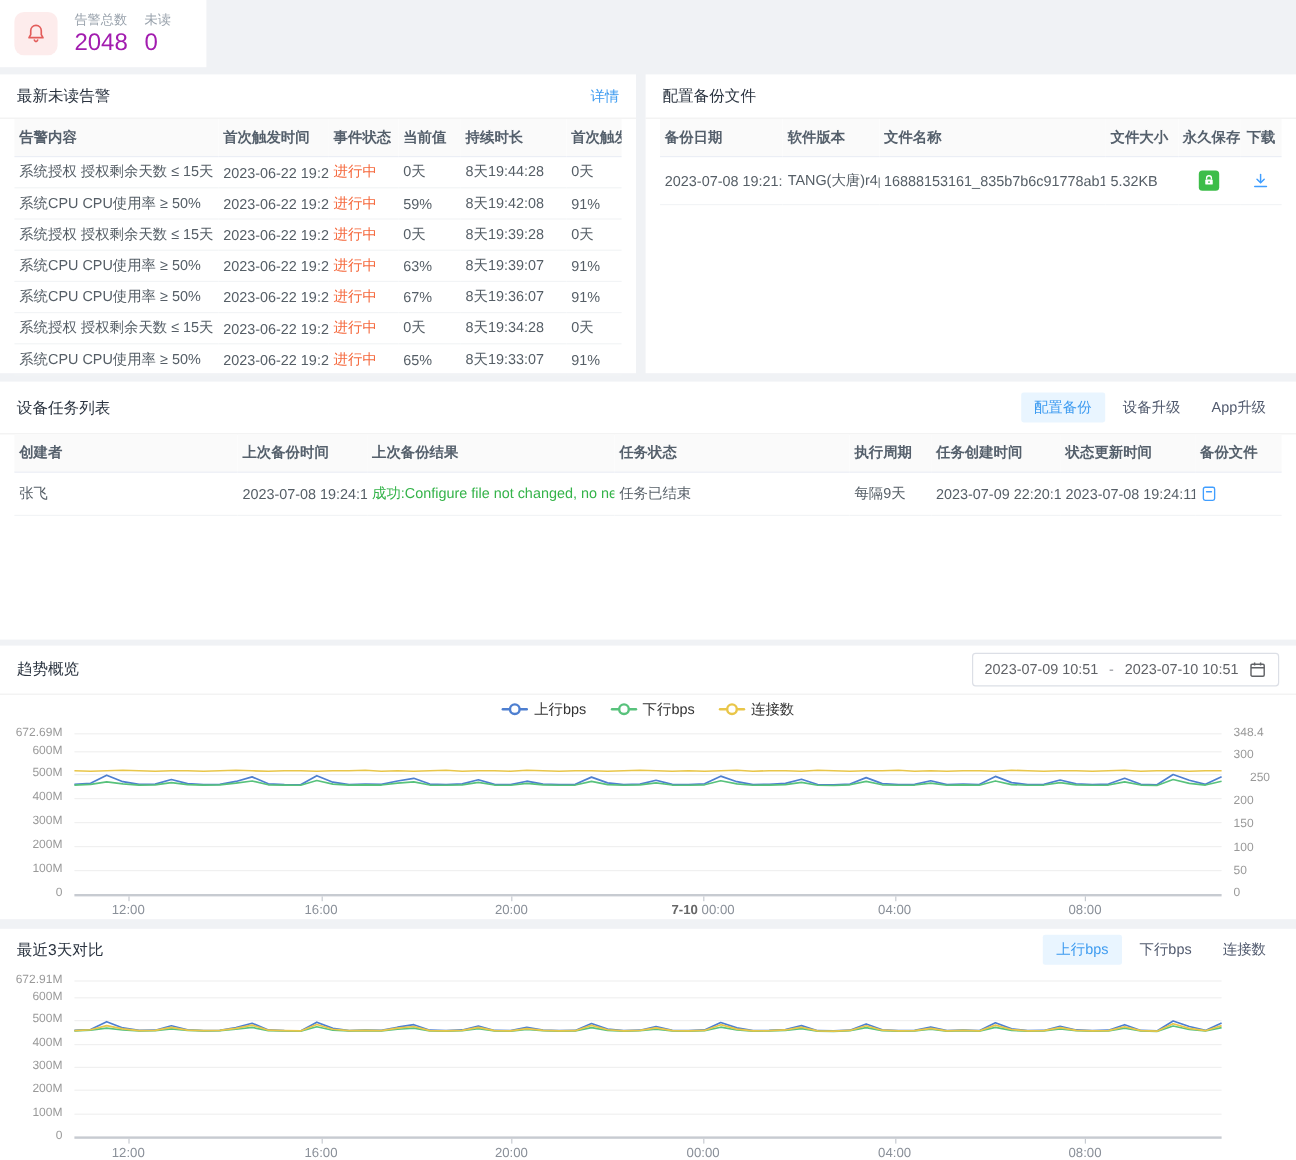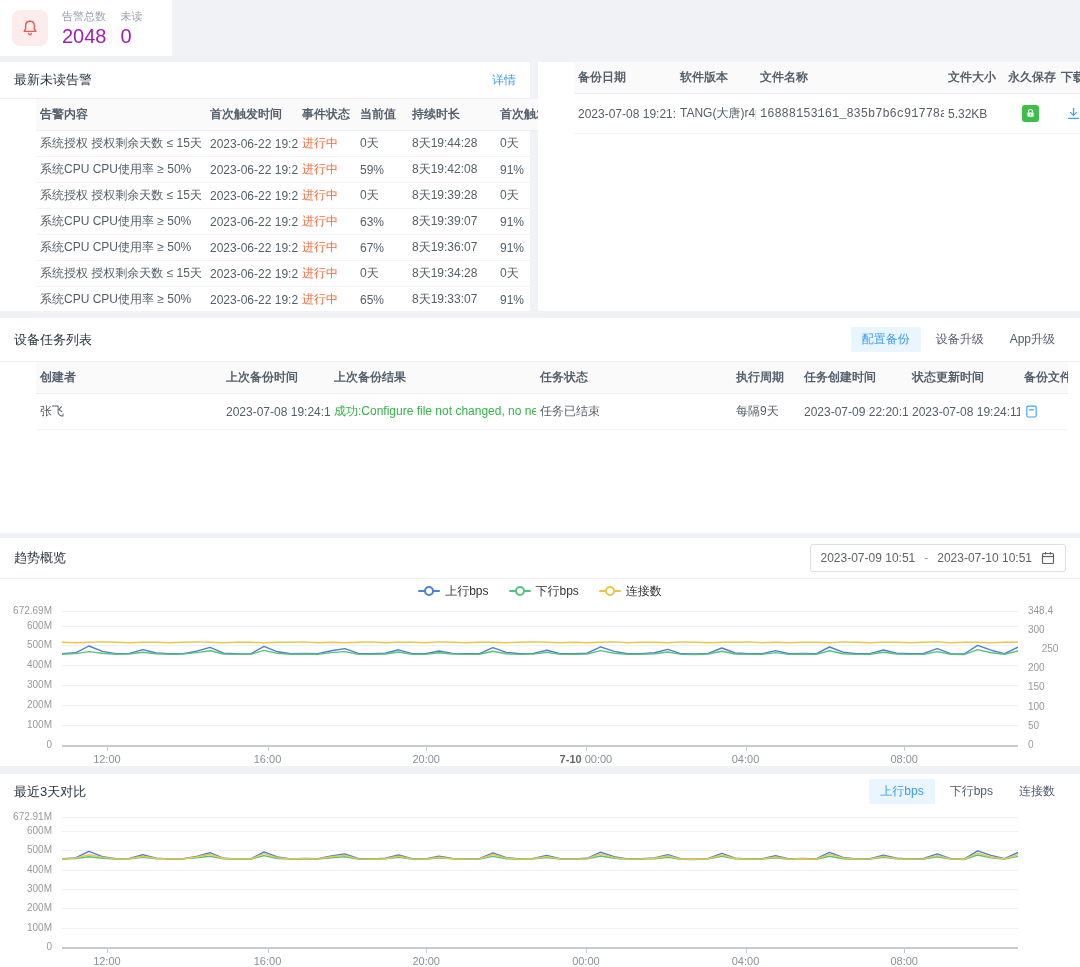--- a/index.html
+++ b/index.html
@@ -23,32 +23,32 @@
   .alarm-card { width:530px; flex:none; }
   .backup-card { flex:1; }
 
   .link { font-size:12px; color:#3d9bf0; cursor:pointer; }
 
   table { width:100%; border-collapse:collapse; table-layout:fixed; }
   th { font-size:12px; font-weight:bold; color:#55606c; text-align:left; background:#fafafa;
        padding:7px 4px; border-bottom:1px solid #ebeef5; white-space:nowrap; overflow:hidden; }
   td { font-size:12px; color:#555e66; padding:4px 4px; border-bottom:1px solid #f2f4f6;
        white-space:nowrap; overflow:hidden; }
-  .card-bd { padding:0 12px;margin-left:24px; }
+  .card-bd { padding:0 12px; }
 
   #alarm-table th:nth-child(1),#alarm-table td:nth-child(1){width:170px;}
   #alarm-table th:nth-child(2),#alarm-table td:nth-child(2){width:92px;}
   #alarm-table th:nth-child(3),#alarm-table td:nth-child(3){width:58px;}
   #alarm-table th:nth-child(4),#alarm-table td:nth-child(4){width:52px;}
   #alarm-table th:nth-child(5),#alarm-table td:nth-child(5){width:88px;}
   #alarm-table th:nth-child(6),#alarm-table td:nth-child(6){width:46px;}
 
   #backup-table th:nth-child(1),#backup-table td:nth-child(1){width:102px;}
   #backup-table th:nth-child(2),#backup-table td:nth-child(2){width:80px;}
-  #backup-table th:nth-child(3),#backup-table td:nth-child(3){width:188px;font-family:Liberation Mono, monospace;}
+  #backup-table th:nth-child(3),#backup-table td:nth-child(3){width:188px;}
   #backup-table th:nth-child(4),#backup-table td:nth-child(4){width:60px;}
   #backup-table th:nth-child(5),#backup-table td:nth-child(5){width:52px; text-align:center;}
   #backup-table th:nth-child(6),#backup-table td:nth-child(6){width:34px; text-align:center;}
   #backup-table td { padding:11px 4px; }
 
   #task-table th:nth-child(1),#task-table td:nth-child(1){width:186px;}
   #task-table th:nth-child(2),#task-table td:nth-child(2){width:108px;}
   #task-table th:nth-child(3),#task-table td:nth-child(3){width:206px;}
   #task-table th:nth-child(4),#task-table td:nth-child(4){width:196px;}
   #task-table th:nth-child(5),#task-table td:nth-child(5){width:68px;}
@@ -190,20 +190,23 @@
                 <td>65%</td>
                 <td>8天19:33:07</td>
                 <td>91%</td>
               </tr>
             </tbody>
           </table>
       </div>
     </div>
 
     <div class="card backup-card">
+      <div class="card-hd">
+        <span class="card-title">配置备份文件</span>
+      </div>
       <div class="card-bd">
         <table id="backup-table">
             <thead>
               <tr>
                 <th>备份日期</th>
                 <th>软件版本</th>
                 <th>文件名称</th>
                 <th>文件大小</th>
                 <th>永久保存</th>
                 <th>下载</th>

